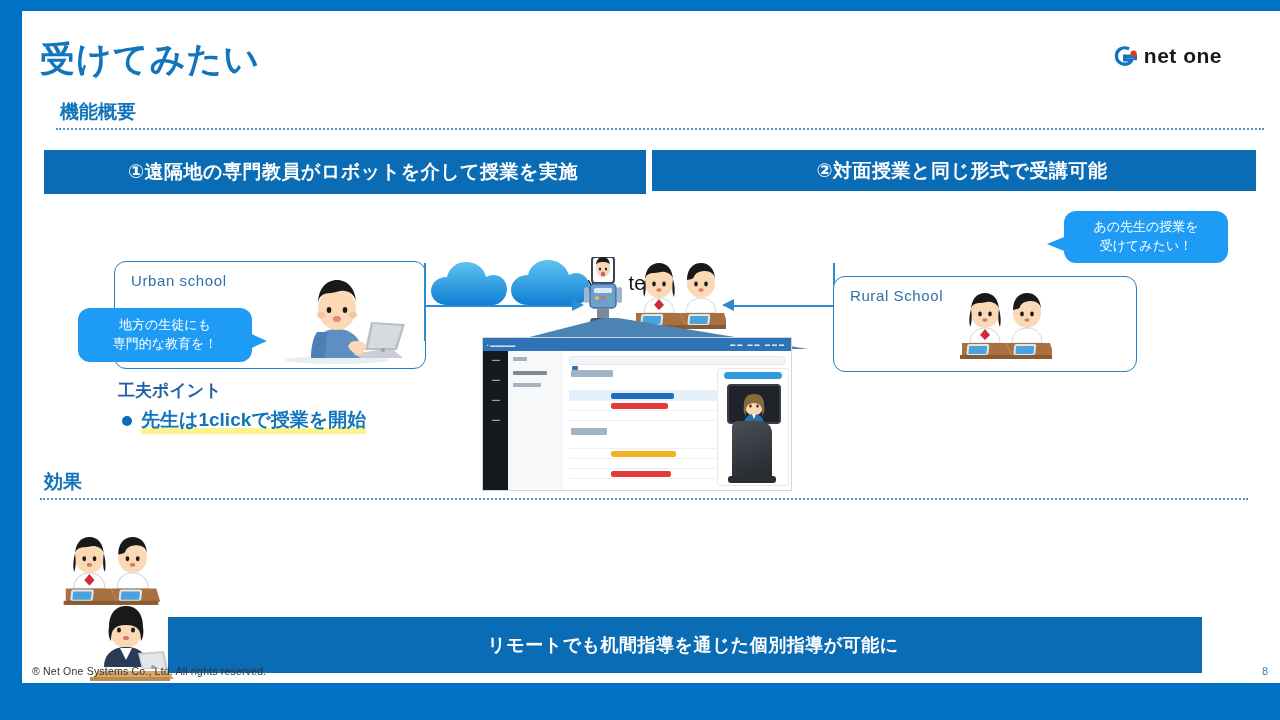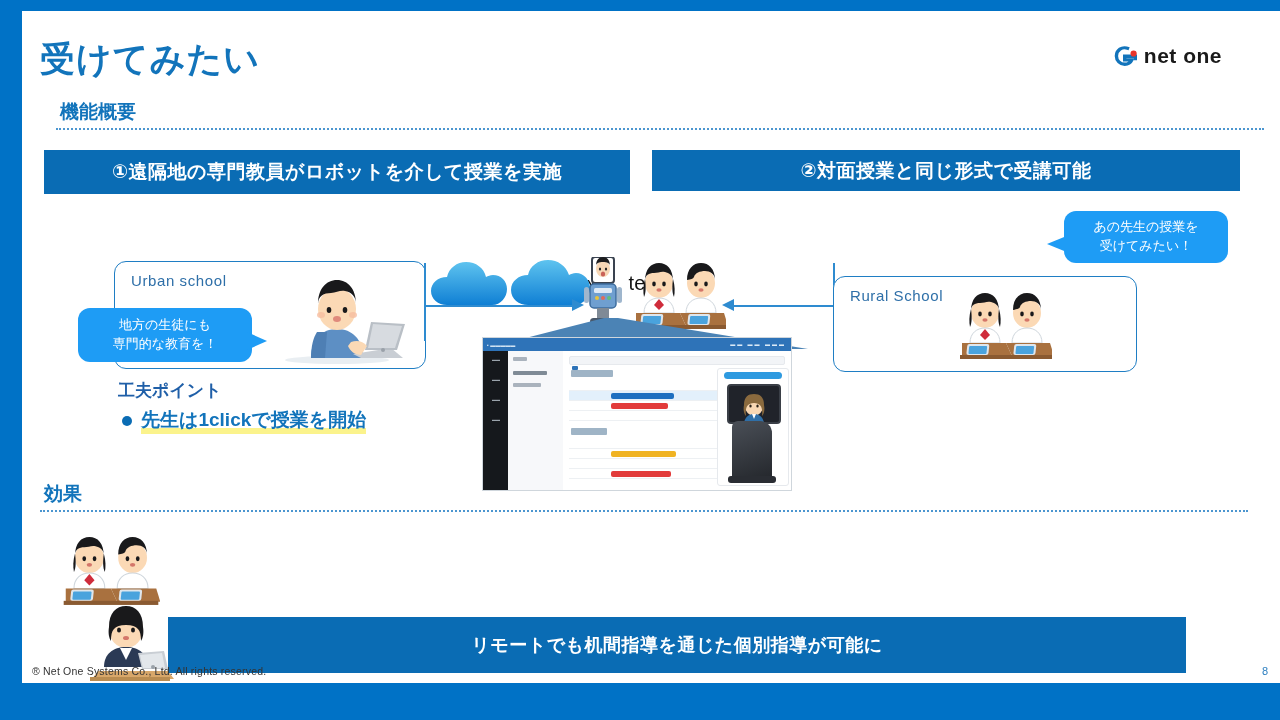--- a/index.html
+++ b/index.html
@@ -29,21 +29,21 @@
   
   .sec{position:absolute;}
   .sec-label{font-size:19px;color:#1274bb;font-weight:bold;padding-left:4px;}
   .sec-rule{
     margin-top:3px;height:0;border-top:2px dotted #2d84c8;opacity:.85;
   }
   
   .banner{
     position:absolute;background:#0a6cb4;color:#fff;
     display:flex;align-items:center;justify-content:center;
-    font-size:19px;font-weight:bold;letter-spacing:.5px;
+    font-size:19px;font-weight:bold;letter-spacing:.5px;padding-left:16px;
   }
   .banner.small{font-size:18px;}
   
   .school-box{
     position:absolute;border:1.6px solid #1f7ec4;border-radius:12px;background:#fff;margin-top:22px;
   }
   .school-label{
     position:absolute;left:16px;top:10px;font-size:15px;color:#2e6fa8;
     letter-spacing:.6px;
   }
@@ -438,21 +438,21 @@
             <ellipse cx="19.5" cy="13" rx="1.2" ry="1.6" fill="#2a2118"></ellipse>
             <path d="M6 30c1-6 5-9 10-9s9 3 10 9z" fill="#2f6fa8"></path>
             <path d="M14 21h4l-2 5z" fill="#fff"></path>
           </svg>
         </span>
         <span class="robot-body"></span>
         <span class="robot-base"></span>
       </div>
     </div>
 
-    <div class="sec" style="left:18px;top:470px;width:1208px;">
+    <div class="sec" style="left:18px;top:458px;width:1208px;">
       <div class="sec-label">効果</div>
       <div class="sec-rule"></div>
     </div>
 
     <span class="ill" style="left:40px;top:524px;">
       <svg width="98" height="72" viewBox="0 0 92 70">
         <ellipse cx="25" cy="22" rx="14" ry="15" fill="#fbd9b5"></ellipse>
         <path d="M11 20c0-12 6-18 14-18s14 6 14 18c0-6-4-8-8-9-4-1-7 1-11 1-5 0-9 2-9 8z" fill="#19191b"></path>
         <path d="M11 18c-2 7-2 13-1 18 2-4 2-11 1-18z" fill="#19191b"></path>
         <path d="M39 18c2 7 2 13 1 18-2-4-2-11-1-18z" fill="#19191b"></path>

